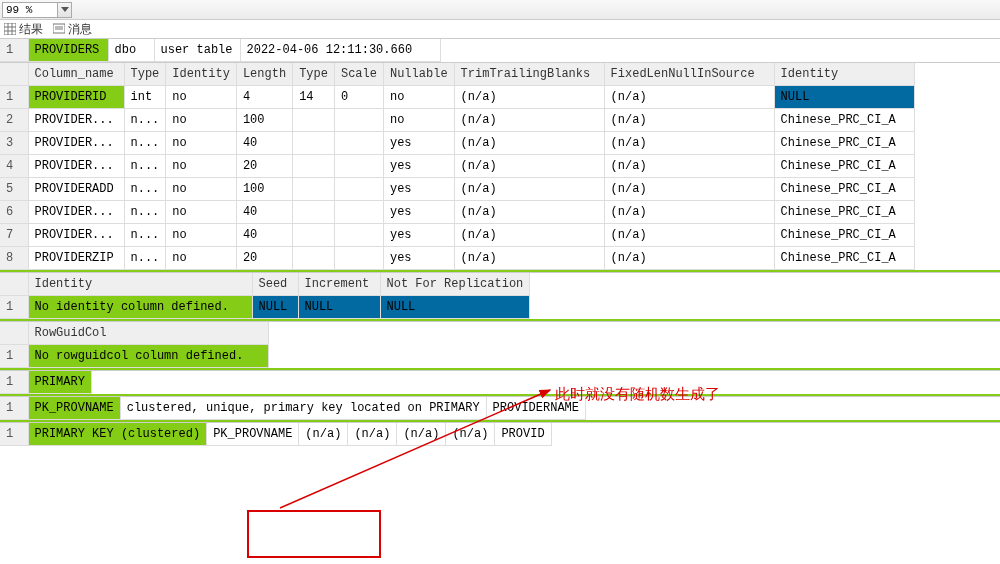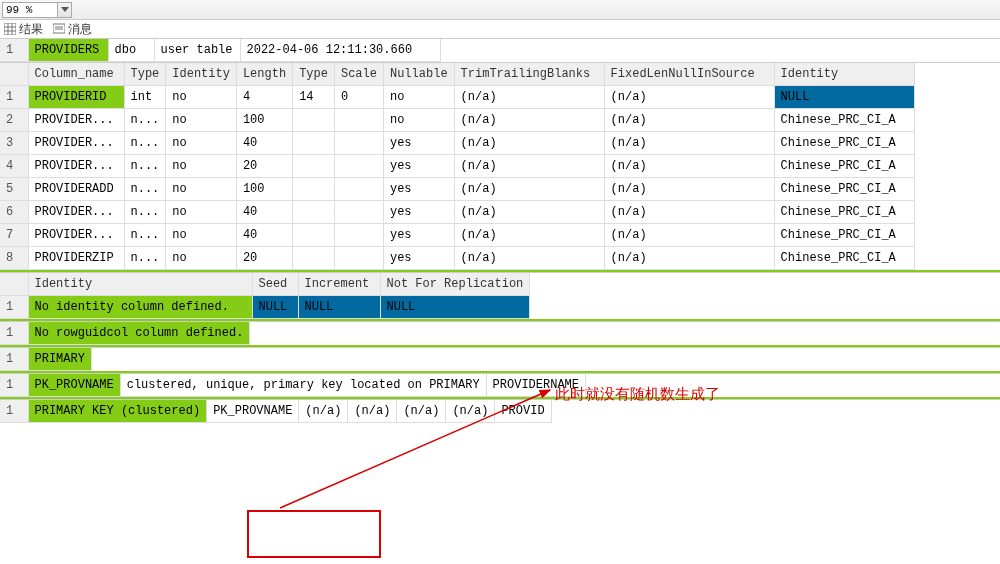--- a/index.html
+++ b/index.html
@@ -299,20 +299,24 @@
     <div class="cell null-hl">NULL</div>
     <div class="cell null-hl">NULL</div>
     <div class="cell null-hl">NULL</div>
   </div>
 </div>
 </div>
 
 <div class="grid-block sep-double">
 <div class="grid">
   <div class="row">
+    <div class="rhcell">&nbsp;</div>
+    <div class="hcell" style="width:240px">RowGuidCol</div>
+  </div>
+  <div class="row">
     <div class="rhcell">1</div>
     <div class="cell val-hl">No rowguidcol column defined.</div>
   </div>
 </div>
 </div>
 
 <div class="grid-block sep-double">
 <div class="grid">
   <div class="row">
     <div class="rhcell">1</div>

